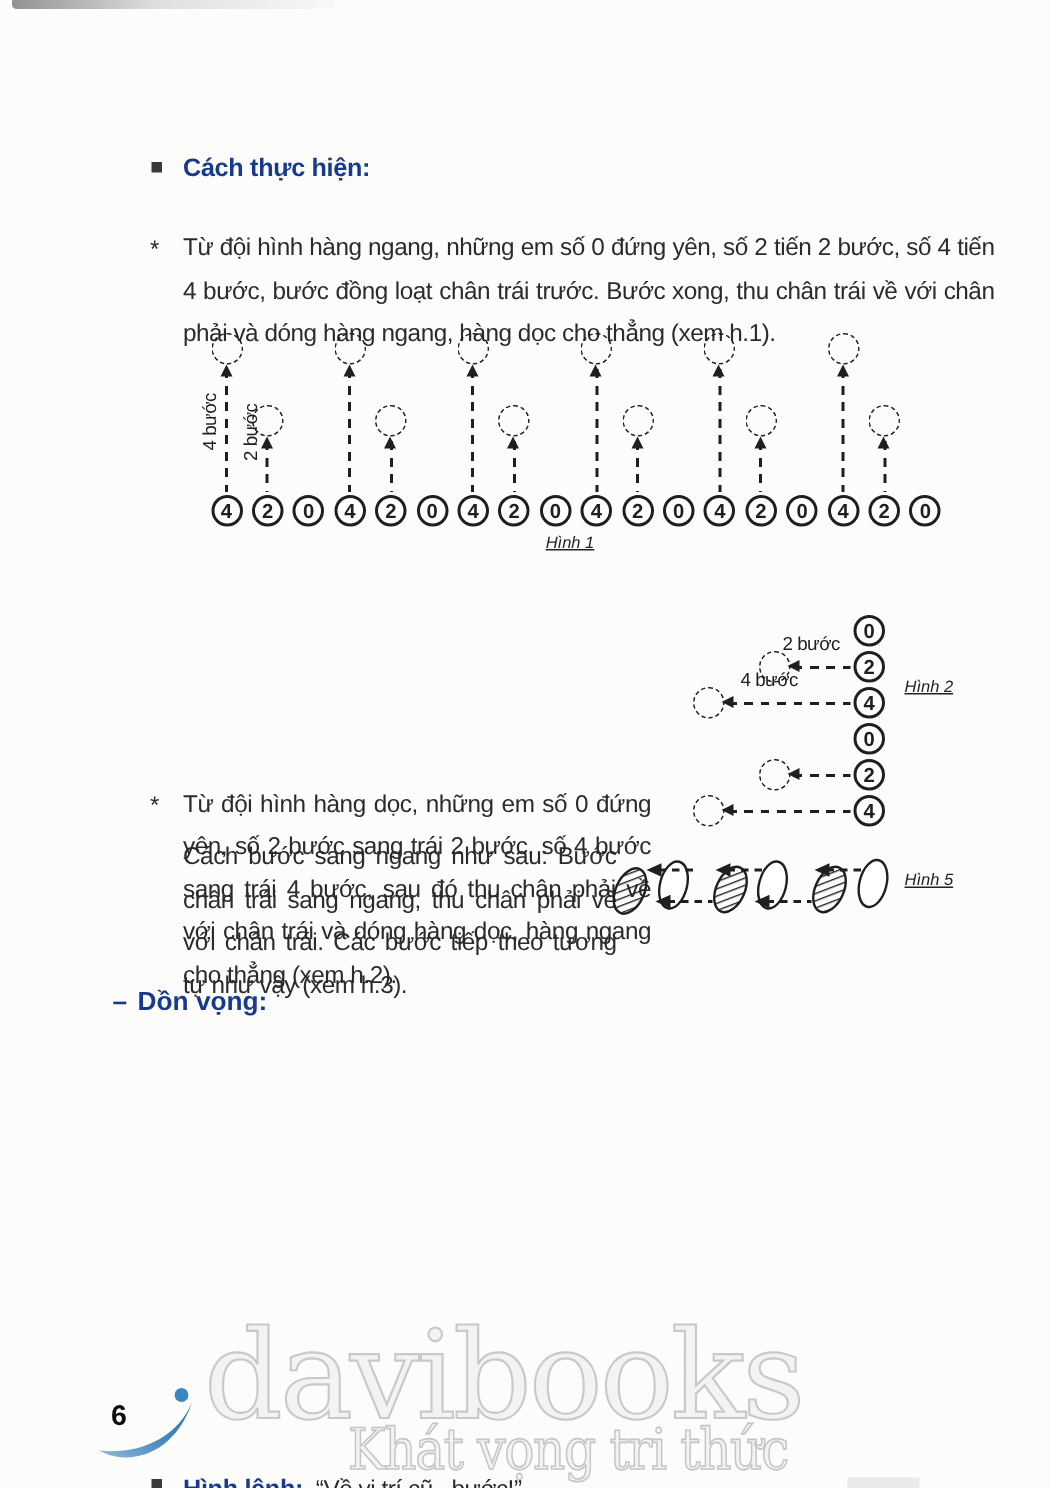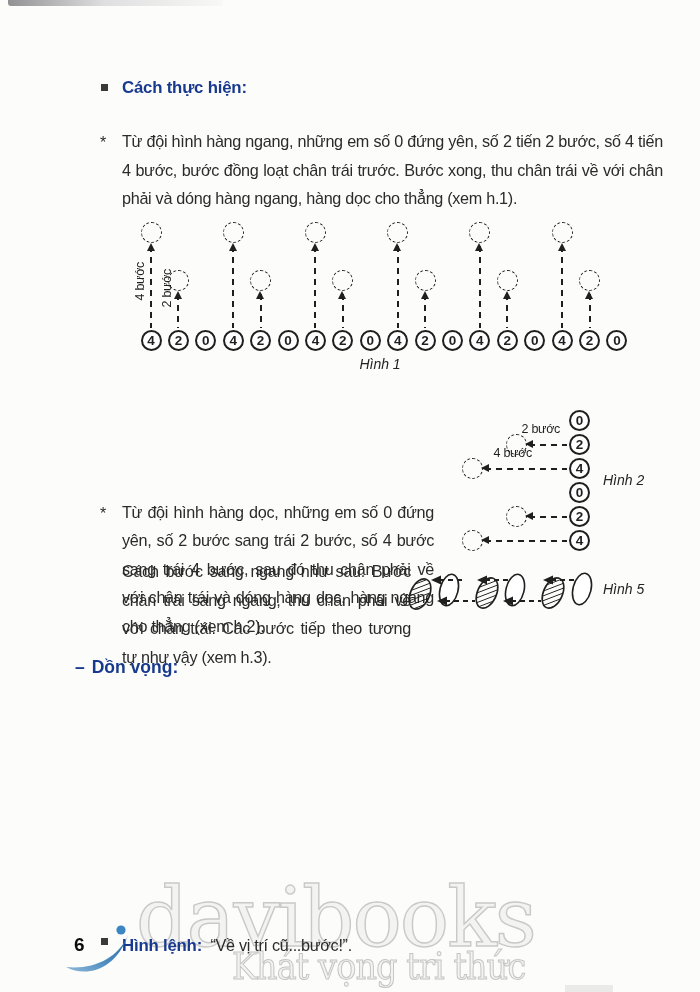--- a/index.html
+++ b/index.html
@@ -1,42 +1,42 @@
 <!DOCTYPE html>
 <html><head>
 <meta charset="utf-8">
 <style>
   html,body { margin:0; padding:0; background:#888; }
   .page { position:relative; width:700px; height:992px; background:#fcfcfb; overflow:hidden;
           font-family:"Liberation Sans",sans-serif; color:#2b2b2b; }
   .abs { position:absolute; }
   .txt { font-size:16.2px; letter-spacing:-0.3px; line-height:28.5px; text-align:justify; }
   .blue { color:#183a8e; font-weight:bold; }
-  .h-item { font-size:16.8px; letter-spacing:-0.2px; line-height:22px; }
+  .h-item { font-size:16.8px; letter-spacing:-0.2px; line-height:22px;margin-top:24px; }
   .star-item { position:relative; padding-left:23px; }
   .star-marker { position:absolute; left:1px; top:2px; font-size:16px; }
   .sq-item { position:relative; padding-left:23px; }
   .sq-bullet { position:absolute; left:2px; top:7px; width:7px; height:7px; background:#3a3a3a; }
   .dash-marker { margin-right:7px; }
 
   
   .fig1 { left:138px; top:206px; width:492px; height:145px; display:flex; justify-content:space-between; }
   .f1col { width:26px; height:145px; display:flex; flex-direction:column; align-items:center; justify-content:flex-end; }
   .ncirc { width:21px; height:21px; box-sizing:border-box; border:2px solid #1f1f1f; border-radius:50%;
            background:#fff; display:flex; align-items:center; justify-content:center;
            font-size:13.5px; font-weight:bold; color:#1f1f1f; flex:0 0 auto; }
   .dcirc { width:21px; height:21px; box-sizing:border-box; border:1.6px dashed #1f1f1f; border-radius:50%; flex:0 0 auto; }
   .uparr { width:2px; position:relative; margin:3px 0 2px;
            background:repeating-linear-gradient(to bottom,#1f1f1f 0 6px,transparent 6px 11px); }
   .uparr.tall { height:82px; } .uparr.short { height:34px; }
   .uparr::before { content:""; position:absolute; top:-7px; left:-3.5px; width:0; height:0;
                    border:4.5px solid transparent; border-bottom:8px solid #1f1f1f; }
   .vlabel { position:absolute; font-size:12.5px; letter-spacing:-0.3px; color:#1f1f1f;
             writing-mode:vertical-rl; transform:rotate(180deg); white-space:nowrap; }
-  .figcap { font-style:italic; font-size:14px; color:#232323; letter-spacing:0; }
+  .figcap { font-style:italic; font-size:11px; color:#232323; letter-spacing:0;text-decoration:underline; }
 
   
   .fig2 { left:437px; top:410px; width:153px; }
   .f2row { display:flex; justify-content:flex-end; align-items:center; height:21px; margin-bottom:3px; position:relative; }
   .larr { height:2px; position:relative; margin:0 2px;
           background:repeating-linear-gradient(to right,#1f1f1f 0 6px,transparent 6px 11px); }
   .larr.w2 { width:38px; } .larr.w4 { width:82px; }
   .larr::before { content:""; position:absolute; left:-8px; top:-3.5px; width:0; height:0;
                   border:4.5px solid transparent; border-right:8px solid #1f1f1f; }
   .f2label { position:absolute; top:-12px; font-size:12.5px; letter-spacing:-0.3px; color:#1f1f1f; white-space:nowrap; }
@@ -190,21 +190,21 @@
         <span class="dcirc"></span>
         <span class="larr w2"></span>
         <span class="ncirc">2</span>
       </div>
       <div class="f2row">
         <span class="dcirc"></span>
         <span class="larr w4"></span>
         <span class="ncirc">4</span>
       </div>
     </div>
-  <div class="abs figcap" style="left:603px; top:472px;">Hình 2</div>
+  <div class="abs figcap" style="left:603px; top:452px;">Hình 2</div>
 
   <svg class="abs" style="left:403px; top:563px;" width="197" height="58" viewBox="0 0 197 58">
     <defs>
       <pattern id="hatch" width="4.5" height="4.5" patternUnits="userSpaceOnUse" patternTransform="rotate(45)">
         <line x1="0" y1="0" x2="0" y2="4.5" stroke="#1f1f1f" stroke-width="1.8"></line>
       </pattern>
     </defs>
     <g>
       <ellipse cx="17" cy="31" rx="9.5" ry="16" transform="rotate(24 17 31)" fill="url(#hatch)" stroke="#1f1f1f" stroke-width="1.6"></ellipse>
       <ellipse cx="46" cy="27" rx="9" ry="16" transform="rotate(14 46 27)" fill="#fff" stroke="#1f1f1f" stroke-width="1.6"></ellipse>

